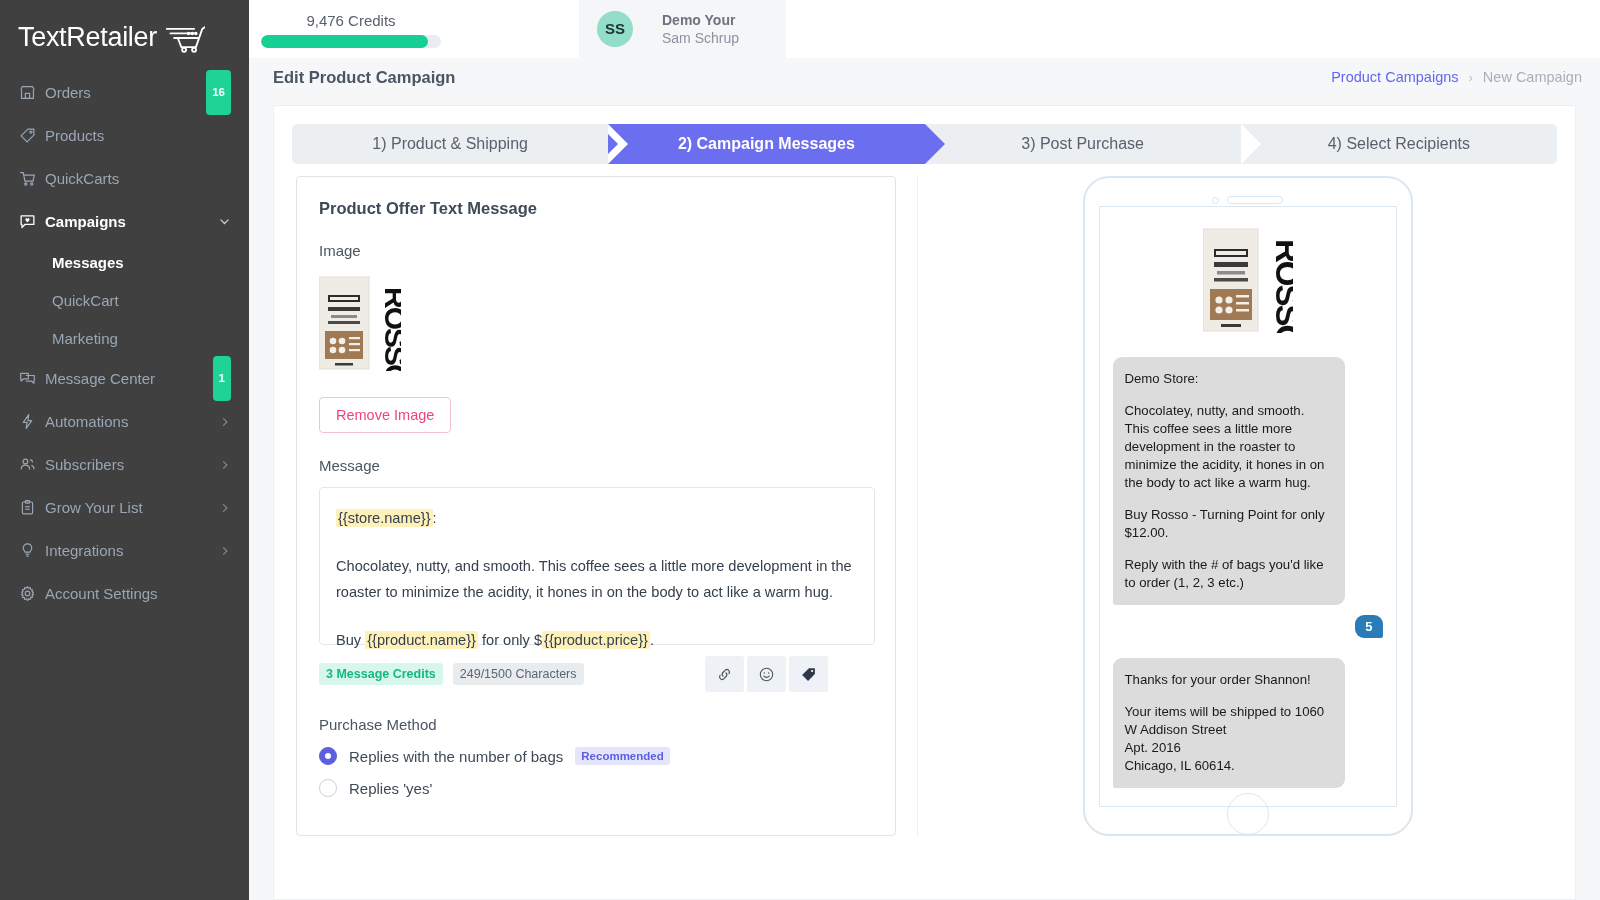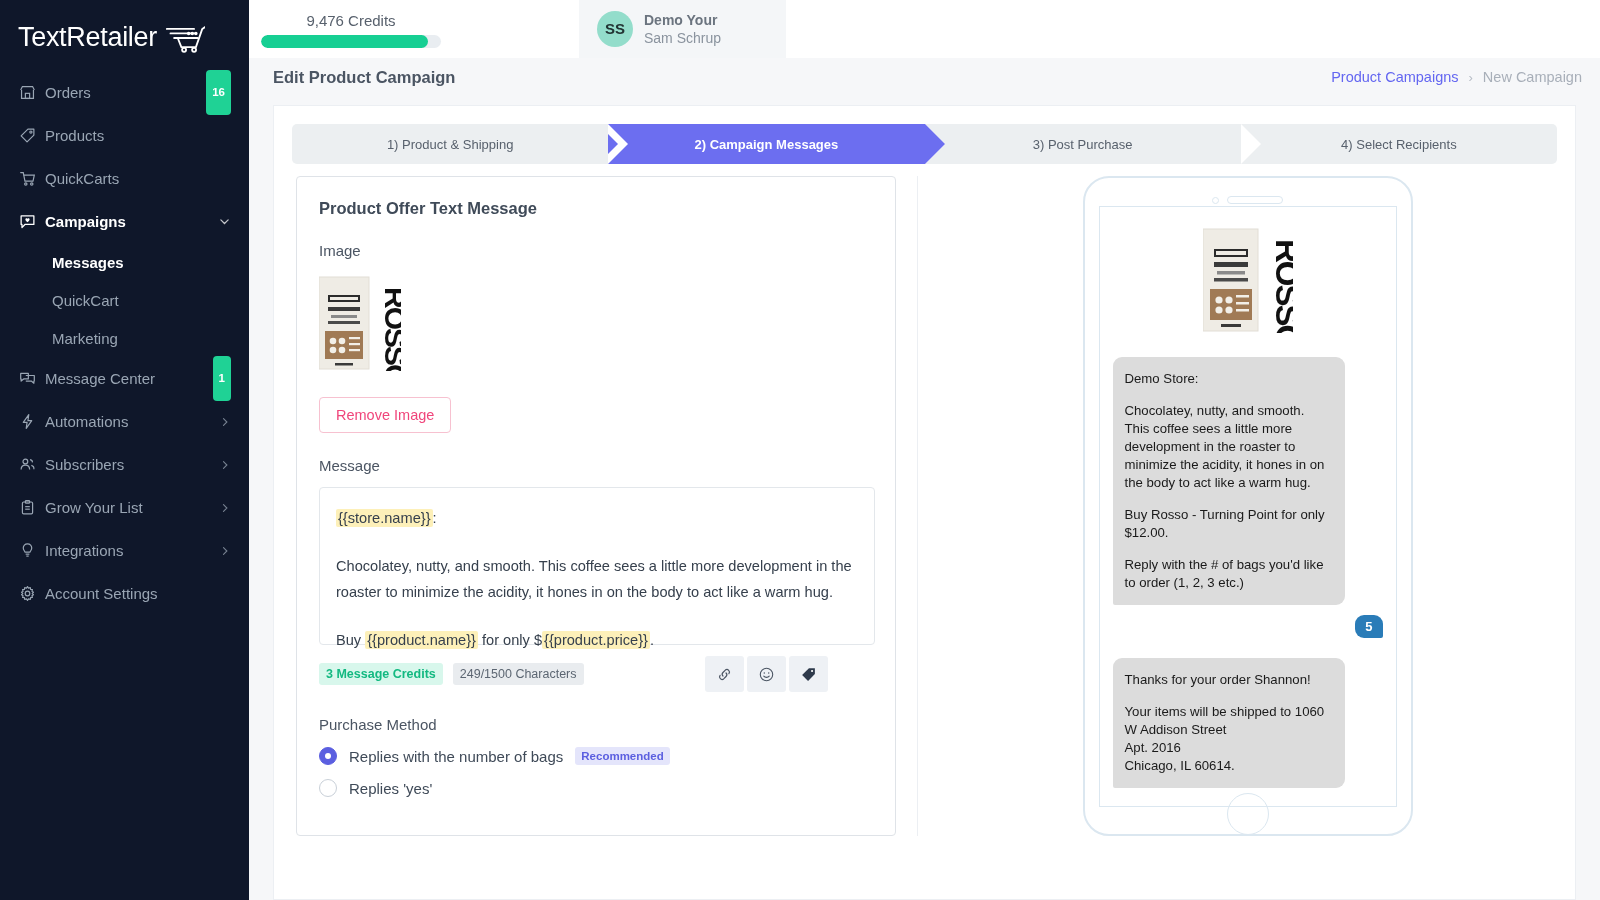--- a/index.html
+++ b/index.html
@@ -7,21 +7,21 @@
     width: 1600px; height: 900px;
     font-family: "Liberation Sans", sans-serif;
     background: #ffffff;
     overflow: hidden;
   }
   .app { display: flex; width: 1600px; height: 900px; }
 
   
   .sidebar {
     width: 249px; height: 900px; flex: 0 0 249px;
-    background: #0f172a;
+    background: #404040;
     color: #aab4c0;
     padding-top: 10px;
     position: relative;
   }
   .brand {
     display: flex; align-items: center; gap: 8px;
     padding: 12px 0 18px 18px;
   }
   .brand-text {
     font-size: 27px; color: #ffffff; letter-spacing: -0.3px; font-weight: 400;
@@ -62,21 +62,21 @@
     margin-top: 6px; width: 180px; height: 13px; border-radius: 7px;
     background: #e9edf1; overflow: hidden;
   }
   .credits-fill { height: 100%; background: #16cf93; border-radius: 7px; }
 
   .text-number { flex: 1 1 auto; text-align: center; }
   .tn-title { font-size: 16px; color: #58616d; }
   .tn-value { font-size: 14.5px; color: #58616d; margin-top: 3px; }
 
   .user-block {
-    width: 207px; height: 58px; display: flex; align-items: center; gap: 11px;
+    width: 207px; height: 58px; display: flex; align-items: center; gap: 29px;
     padding-left: 18px; background: #f4f6f8;
   }
   .avatar {
     width: 36px; height: 36px; border-radius: 50%; background: #93ddcb;
     color: #233; font-size: 15px; font-weight: bold;
     display: flex; align-items: center; justify-content: center;
   }
   .user-name { font-size: 14px; color: #6b747f; font-weight: bold; line-height: 18px; }
   .user-sub { font-size: 14px; color: #8a939e; line-height: 18px; }
 
@@ -97,21 +97,21 @@
     border: 1px solid #eceff3;
     height: 795px;
   }
 
   
   .steps { display: flex; padding: 18px 18px 0 18px; height: 70px; }
   .step {
     position: relative; flex: 1 1 0; height: 40px;
     background: #eceff1; color: #58616d;
     display: flex; align-items: center; justify-content: center;
-    font-size: 13px; cursor: pointer;
+    font-size: 16px; cursor: pointer;
   }
   .step:first-child { border-radius: 5px 0 0 5px; }
   .step:last-child { border-radius: 0 5px 5px 0; }
   .step.current { background: #6c6ef0; color: #ffffff; font-weight: bold; z-index: 4; }
   .step .arrow {
     position: absolute; right: -20px; top: 0; width: 20px; height: 40px; z-index: 3;
   }
   .step.current .arrow { z-index: 5; }
   .step .notch {
     position: absolute; left: 0; top: 0; width: 20px; height: 40px; z-index: 3;

